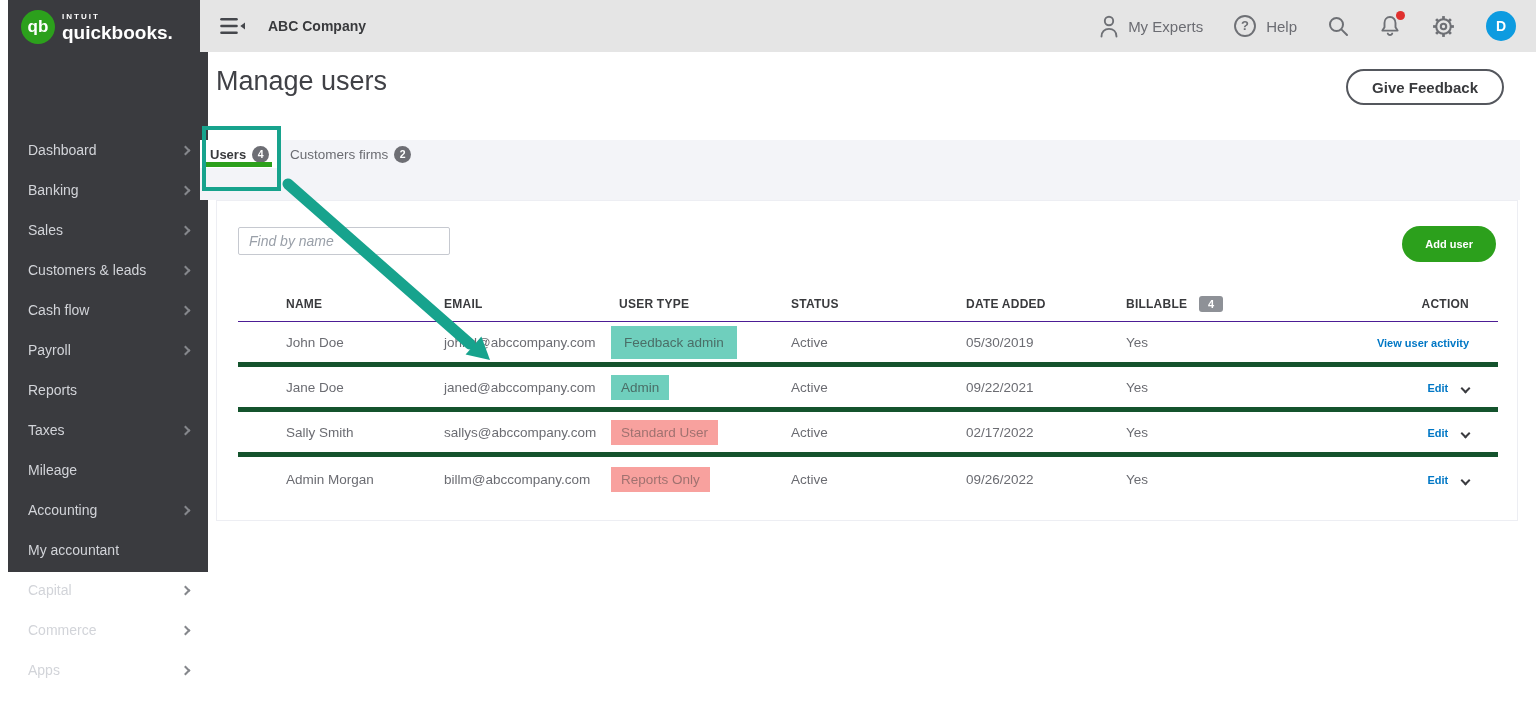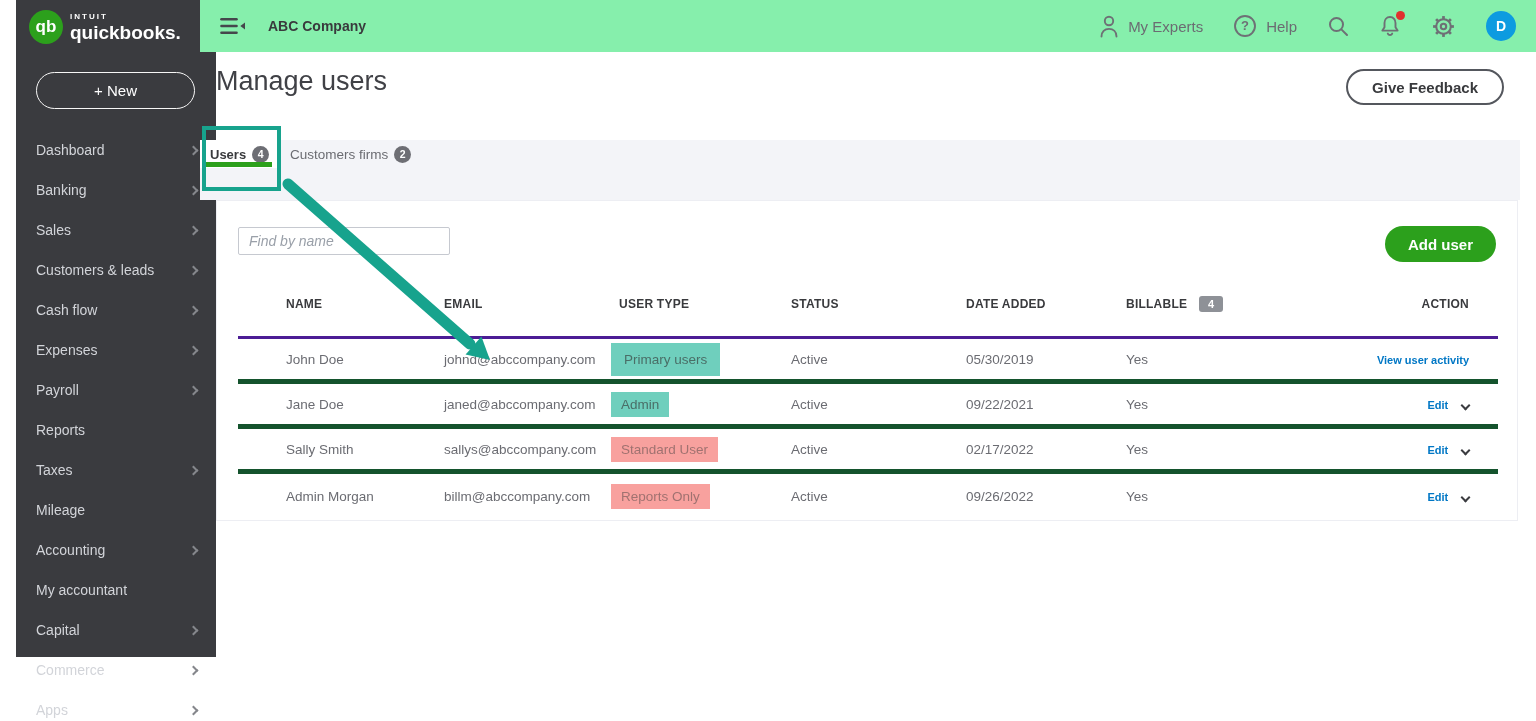--- a/index.html
+++ b/index.html
@@ -4,41 +4,41 @@
 <style>
   * { box-sizing: border-box; }
   html,body { margin:0; padding:0; }
   body {
     width:1536px; height:721px; position:relative; overflow:hidden;
     background:#ffffff; color:#393a3d;
     font-family:"Liberation Sans","DejaVu Sans",sans-serif;
   }
 
   
-  .sidebar { position:absolute; left:16px; top:0; width:200px; height:657px; background:#3a3b3f; }
+  .sidebar { position:absolute; left:8px; top:0; width:200px; height:572px; background:#3a3b3f; }
   .logo-row { display:flex; align-items:center; padding:10px 0 0 13px; }
   .qb-circle { width:34px; height:34px; border-radius:50%; background:#2ca01c; color:#fff;
     font-weight:bold; font-size:17px; display:flex; align-items:center; justify-content:center; }
   .logo-text { margin-left:7px; color:#fff; line-height:1; }
   .logo-intuit { font-size:8px; font-weight:bold; letter-spacing:2px; margin-bottom:2px; }
   .logo-name { font-size:19px; font-weight:bold; }
   .new-btn { position:absolute; left:20px; top:72px; width:159px; height:37px;
     border:1.5px solid #f7f7f7; border-radius:19px; background:transparent; color:#fff;
     font-size:15px; font-family:inherit; cursor:pointer; }
   .nav { position:absolute; top:130px; left:0; right:0; }
   .nav-item { height:40px; display:flex; align-items:center; padding:0 19px 0 20px;
     color:#d2d4d9; font-size:14px; cursor:pointer; }
   .nav-item .spacer { flex:1; }
   .chev-right { width:7px; height:7px; border-top:2px solid #85878c; border-right:2px solid #85878c;
     transform:rotate(45deg); flex:0 0 auto; }
 
   
   .main { position:absolute; left:200px; top:0; width:1336px; height:721px; }
 
-  .topbar { height:52px; display:flex; align-items:center; padding:12px 20px; background:#86efac; }
+  .topbar { height:52px; display:flex; align-items:center; padding:12px 20px; background:#e5e5e5; }
   .company { font-size:14px; font-weight:bold; margin-left:22px; color:#393a3d; }
   .top-right { margin-left:auto; display:flex; align-items:center; gap:30px; color:#6b6c72; }
   .top-item { display:flex; align-items:center; gap:9px; font-size:15px; cursor:pointer; }
   .icon-btn { cursor:pointer; display:flex; align-items:center; }
   .bell-wrap { position:relative; }
   .red-dot { position:absolute; top:-3px; right:-4px; width:9px; height:9px;
     background:#e0302e; border-radius:50%; }
   .avatar { width:30px; height:30px; border-radius:50%; background:#0d9be0; color:#fff;
     font-weight:bold; font-size:14px; display:flex; align-items:center; justify-content:center; cursor:pointer; }
 
@@ -59,27 +59,27 @@
     font-size:10.5px; font-weight:bold; display:inline-flex; align-items:center; justify-content:center; }
 
   
   .card { position:absolute; left:16px; top:200px; width:1302px; height:321px;
     background:#fff; border:1px solid #edeef3; }
   .search-input { position:absolute; left:21px; top:26px; width:212px; height:28px;
     border:1px solid #c6c9d0; border-radius:2px; padding:0 10px; font-size:14px;
     font-style:italic; color:#555; font-family:inherit; }
   .search-input::placeholder { color:#9aa0a9; font-style:italic; }
   .add-user-btn { position:absolute; right:21px; top:25px; height:36px; padding:0 23px;
-    background:#2ca01c; border:none; border-radius:18px; color:#fff; font-size:15px;
+    background:#2ca01c; border:none; border-radius:18px; color:#fff; font-size:11px;
     font-weight:bold; font-family:inherit; cursor:pointer; }
 
   .table { position:absolute; left:21px; top:95px; width:1260px; }
   .thead, .row { display:grid; grid-template-columns:206px 167px 180px 175px 160px 120px 1fr; }
   .thead { font-size:12px; font-weight:bold; color:#393a3d; letter-spacing:.02em;
-    padding-bottom:24px; border-bottom:3px solid #4c1d95; align-items:center; }
+    padding-bottom:9px; border-bottom:1px solid #4c1d95; align-items:center; }
   .c1 { padding-left:48px; }
   .c-action { text-align:right; padding-right:29px; }
   .billable-head { display:flex; align-items:center; gap:12px; }
   .billable-badge { display:inline-block; min-width:24px; height:16px; line-height:16px;
     text-align:center; background:#8e9197; color:#fff; border-radius:3px; font-size:11px; font-weight:bold; }
   .row { align-items:center; height:45px; border-bottom:5px solid #14532d; font-size:13.5px; color:#6b6c72; }
   .row:last-child { border-bottom:none; }
   .type-badge { display:inline-block; padding:5px 10px; font-size:13.5px; }
   .row:first-child .type-badge { padding:9px 13px; }
   .badge-teal { background:#6fcfbd; color:#4a6e67; }
@@ -97,21 +97,20 @@
 <body>
 
 <div class="sidebar">
   <div class="logo-row">
     <div class="qb-circle">qb</div>
     <div class="logo-text">
       <div class="logo-intuit">INTUIT</div>
       <div class="logo-name">quickbooks.</div>
     </div>
   </div>
-  <button class="new-btn">+  New</button>
   <div class="nav">
       <div class="nav-item">
     <span>Dashboard</span>
     <span class="spacer"></span>
     <span class="chev-right"></span>
   </div>
       <div class="nav-item">
     <span>Banking</span>
     <span class="spacer"></span>
     <span class="chev-right"></span>
@@ -121,25 +120,20 @@
     <span class="spacer"></span>
     <span class="chev-right"></span>
   </div>
       <div class="nav-item">
     <span>Customers &amp; leads</span>
     <span class="spacer"></span>
     <span class="chev-right"></span>
   </div>
       <div class="nav-item">
     <span>Cash flow</span>
-    <span class="spacer"></span>
-    <span class="chev-right"></span>
-  </div>
-      <div class="nav-item">
-    <span>Expenses</span>
     <span class="spacer"></span>
     <span class="chev-right"></span>
   </div>
       <div class="nav-item">
     <span>Payroll</span>
     <span class="spacer"></span>
     <span class="chev-right"></span>
   </div>
       <div class="nav-item">
     <span>Reports</span>
@@ -284,21 +278,21 @@
           <span>BILLABLE</span>
           <span class="billable-badge">4</span>
         </div>
         <div class="c-action">ACTION</div>
       </div>
       <div id="table-body">
           <div class="row">
     <div class="c1">John Doe</div>
     <div>johnd@abccompany.com</div>
     <div>
-      <span class="type-badge badge-teal">Primary users</span>
+      <span class="type-badge badge-teal">Feedback admin</span>
     </div>
     <div>Active</div>
     <div>05/30/2019</div>
     <div>Yes</div>
     <div class="c-action">
       <span class="action-link">View user activity</span>
       
     </div>
   </div>
           <div class="row">

